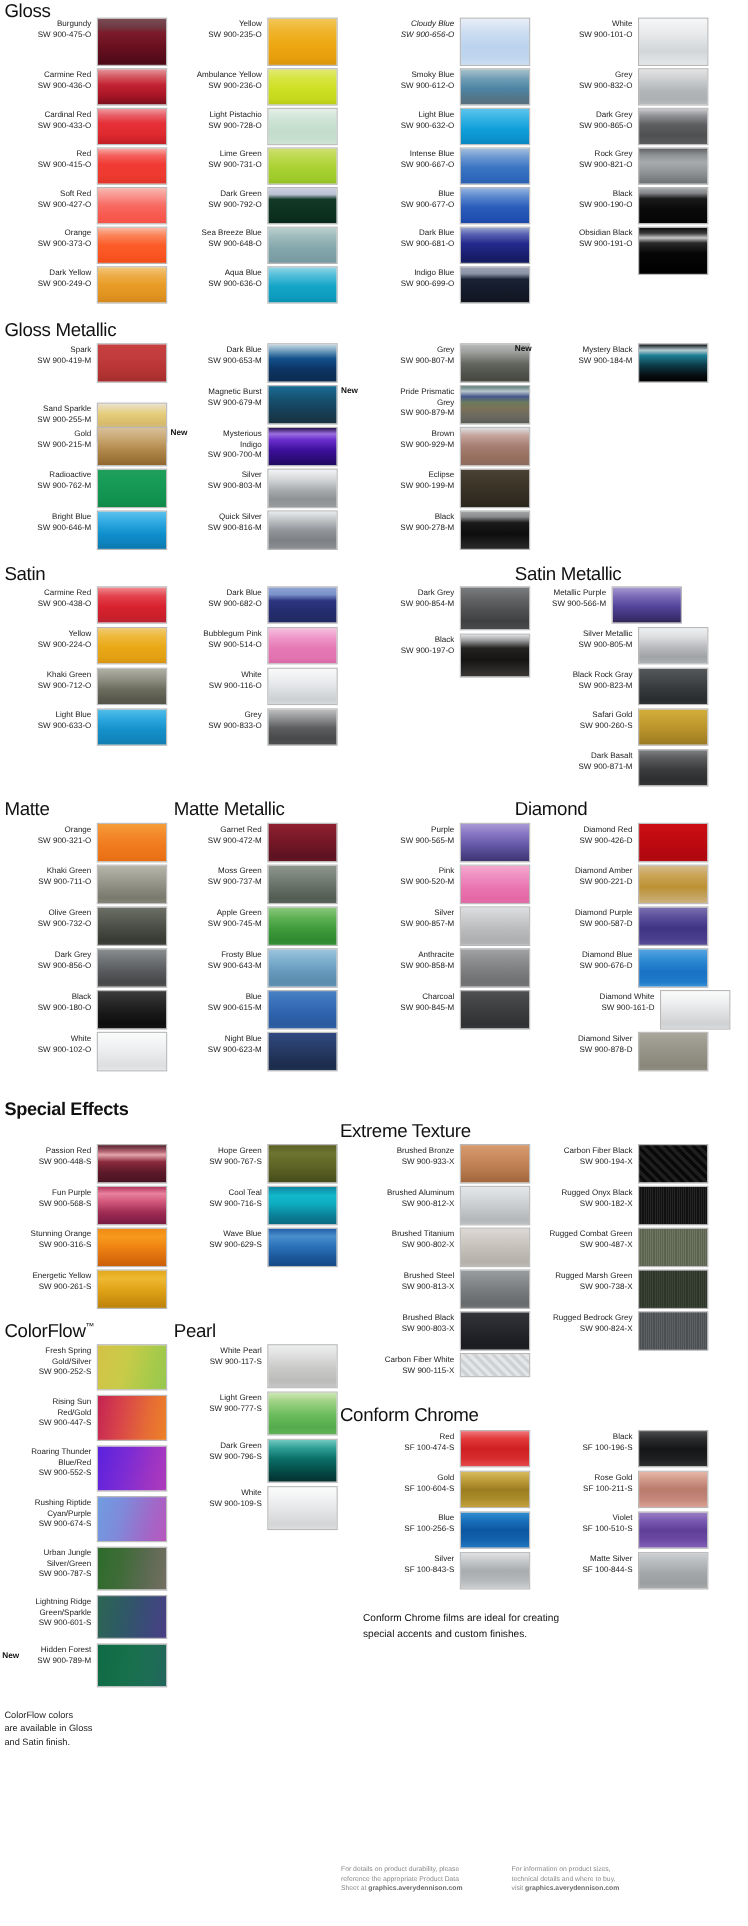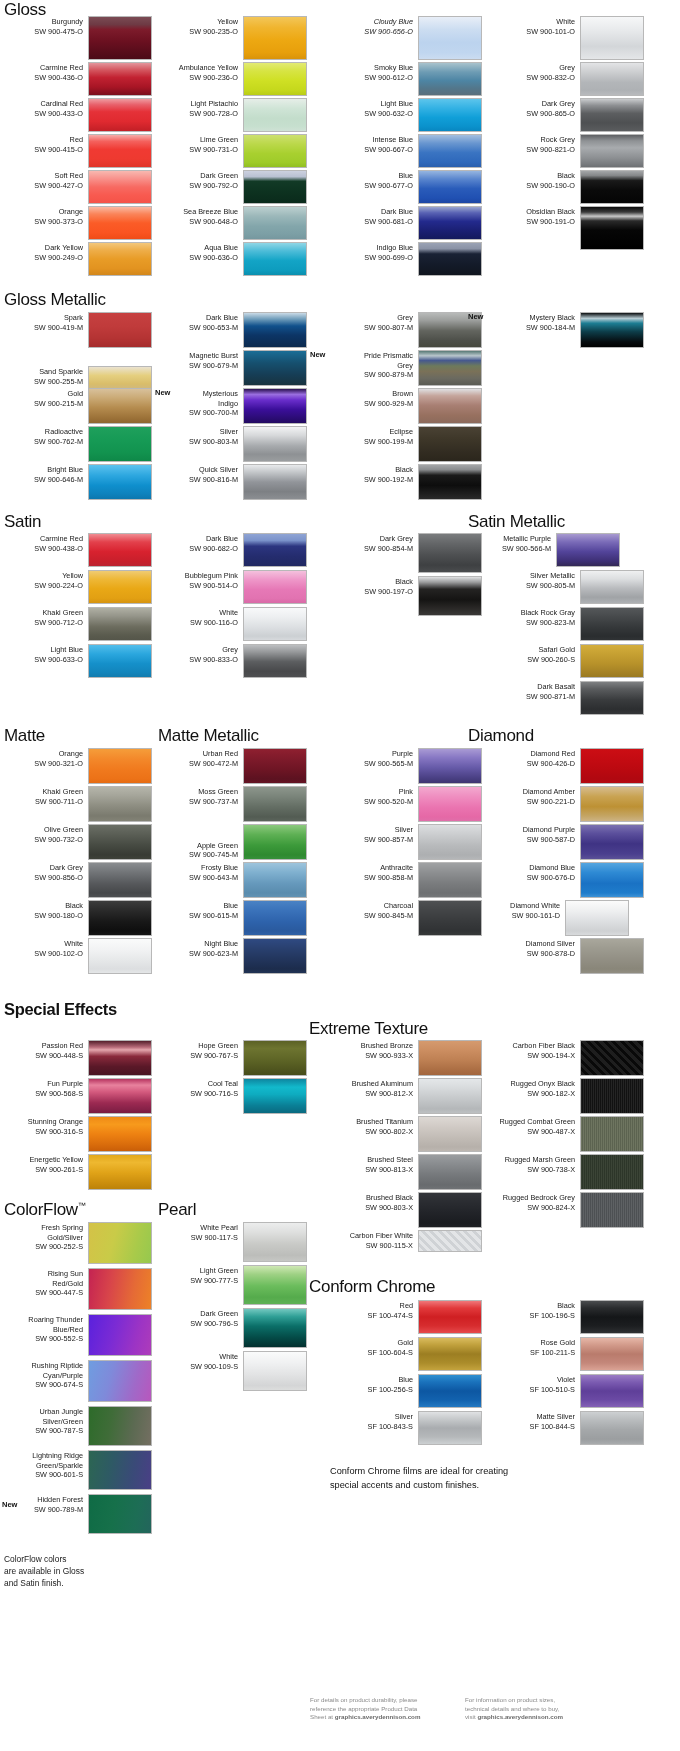--- a/index.html
+++ b/index.html
@@ -387,21 +387,21 @@
   <div class="swatch-row" style="left:330px;top:426px;">
       <div class="sw-label">
         <span class="nm">Eclipse</span>
         <span class="cd">SW 900-199-M</span>
       </div>
       <div class="sw-chip" style="height:36px;background:linear-gradient(to bottom,#4a4234 0%,#3e3729 35%,#332d22 70%,#2b261c 100%);"></div>
     </div>
   <div class="swatch-row" style="left:330px;top:464px;">
       <div class="sw-label">
         <span class="nm">Black</span>
-        <span class="cd">SW 900-192-M</span>
+        <span class="cd">SW 900-278-M</span>
       </div>
       <div class="sw-chip" style="height:36px;background:linear-gradient(to bottom,#a3a5a7 0%,#8a8c8e 14%,#1a1a1a 30%,#0d0d0d 60%,#2a2a2a 100%);"></div>
     </div>
 
   <div class="new-tag" style="left:468px;top:312px;">New</div>
   <div class="swatch-row" style="left:492px;top:312px;">
       <div class="sw-label">
         <span class="nm">Mystery Black</span>
         <span class="cd">SW 900-184-M</span>
       </div>
@@ -555,33 +555,33 @@
   <div class="swatch-row" style="left:0px;top:938px;">
       <div class="sw-label">
         <span class="nm">White</span>
         <span class="cd">SW 900-102-O</span>
       </div>
       <div class="sw-chip" style="height:36px;background:linear-gradient(to bottom,#fafbfb 0%,#f2f3f4 30%,#e6e8e9 62%,#dcdee0 88%,#e4e6e7 100%);"></div>
     </div>
 
   <div class="swatch-row" style="left:155px;top:748px;">
       <div class="sw-label">
-        <span class="nm">Urban Red</span>
+        <span class="nm">Garnet Red</span>
         <span class="cd">SW 900-472-M</span>
       </div>
       <div class="sw-chip" style="height:36px;background:linear-gradient(to bottom,#8f2030 0%,#7e1a2a 30%,#6d1524 62%,#5c1220 88%,#651424 100%);"></div>
     </div>
   <div class="swatch-row" style="left:155px;top:786px;">
       <div class="sw-label">
         <span class="nm">Moss Green</span>
         <span class="cd">SW 900-737-M</span>
       </div>
       <div class="sw-chip" style="height:36px;background:linear-gradient(to bottom,#8d968c 0%,#7a847a 28%,#636d63 60%,#535c53 88%,#5b645b 100%);"></div>
     </div>
-  <div class="swatch-row" style="left:155px;top:824px;align-items:flex-end;">
+  <div class="swatch-row" style="left:155px;top:824px;">
       <div class="sw-label">
         <span class="nm">Apple Green</span>
         <span class="cd">SW 900-745-M</span>
       </div>
       <div class="sw-chip" style="height:36px;background:linear-gradient(to bottom,#8cc97e 0%,#5eb054 28%,#3c9a3a 60%,#2f8a30 88%,#36903a 100%);"></div>
     </div>
   <div class="swatch-row" style="left:155px;top:862px;">
       <div class="sw-label">
         <span class="nm">Frosty Blue</span>
         <span class="cd">SW 900-643-M</span>
@@ -660,21 +660,21 @@
       </div>
       <div class="sw-chip" style="height:36px;background:linear-gradient(to bottom,#7b72b0 0%,#5b4f9c 25%,#3f3384 55%,#4a3f8e 85%,#5a5097 100%);"></div>
     </div>
   <div class="swatch-row" style="left:492px;top:862px;">
       <div class="sw-label">
         <span class="nm">Diamond Blue</span>
         <span class="cd">SW 900-676-D</span>
       </div>
       <div class="sw-chip" style="height:36px;background:linear-gradient(to bottom,#55a6e0 0%,#2e8ad4 28%,#1a72c4 60%,#1f7ccb 88%,#3d92d6 100%);"></div>
     </div>
-  <div class="swatch-row" style="left:477px;top:900px;justify-content:flex-end;">
+  <div class="swatch-row" style="left:512px;top:900px;justify-content:flex-end;">
       <div class="sw-label">
         <span class="nm">Diamond White</span>
         <span class="cd">SW 900-161-D</span>
       </div>
       <div class="sw-chip" style="height:36px;background:linear-gradient(to bottom,#fbfbfb 0%,#eeeff0 30%,#dcdee0 62%,#cfd1d3 88%,#d8dadc 100%);"></div>
     </div>
   <div class="swatch-row" style="left:492px;top:938px;">
       <div class="sw-label">
         <span class="nm">Diamond Silver</span>
         <span class="cd">SW 900-878-D</span>
@@ -717,20 +717,27 @@
         <span class="cd">SW 900-767-S</span>
       </div>
       <div class="sw-chip" style="height:36px;background:linear-gradient(to bottom,#5b6126 0%,#6d7430 22%,#5e6526 55%,#4e541e 85%,#474d1a 100%);"></div>
     </div>
   <div class="swatch-row" style="left:155px;top:1078px;">
       <div class="sw-label">
         <span class="nm">Cool Teal</span>
         <span class="cd">SW 900-716-S</span>
       </div>
       <div class="sw-chip" style="height:36px;background:linear-gradient(to bottom,#0e86a0 0%,#12b9cc 24%,#0eacc0 45%,#0a7f96 78%,#0a6a80 100%);"></div>
+    </div>
+  <div class="swatch-row" style="left:155px;top:1116px;">
+      <div class="sw-label">
+        <span class="nm">Wave Blue</span>
+        <span class="cd">SW 900-629-S</span>
+      </div>
+      <div class="sw-chip" style="height:36px;background:linear-gradient(to bottom,#1f5ea8 0%,#4a8ecd 20%,#2d74bb 45%,#1b5699 78%,#164a86 100%);"></div>
     </div>
 
   <div class="swatch-row" style="left:330px;top:1040px;">
       <div class="sw-label">
         <span class="nm">Brushed Bronze</span>
         <span class="cd">SW 900-933-X</span>
       </div>
       <div class="sw-chip" style="height:36px;background:linear-gradient(to bottom,#d59a6e 0%,#cd8f62 25%,#bd7f52 58%,#a96c42 88%,#a3663d 100%);"></div>
     </div>
   <div class="swatch-row" style="left:330px;top:1078px;">

